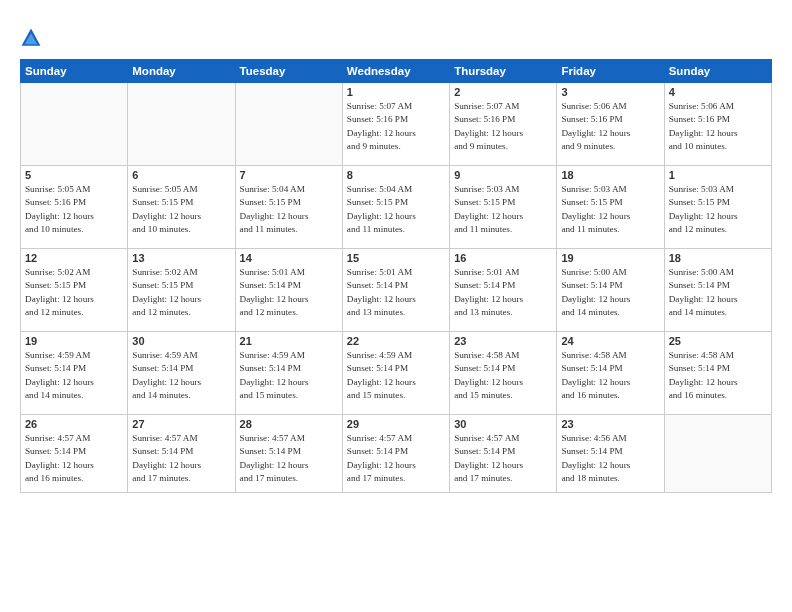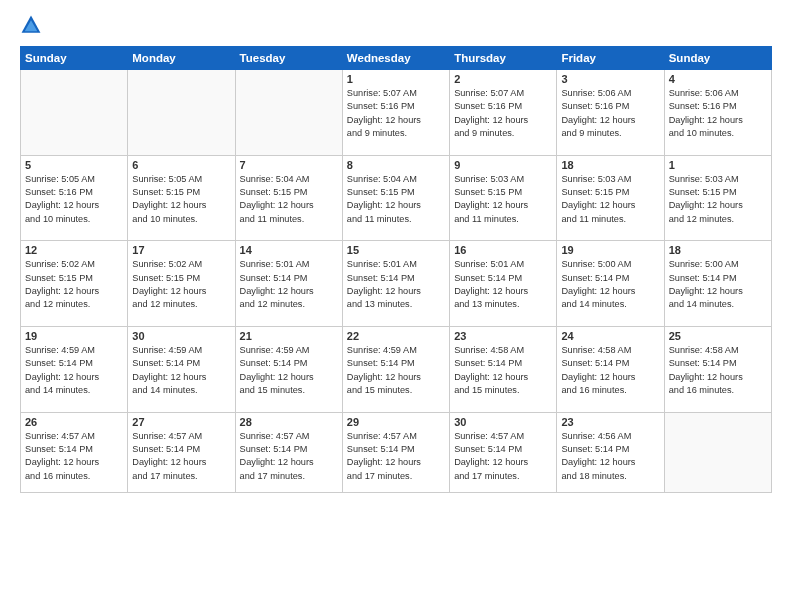--- a/index.html
+++ b/index.html
@@ -6,21 +6,21 @@
     body {
       width: 792px;
       height: 612px;
       font-family: Arial, sans-serif;
       background: #fff;
       overflow: hidden;
     }
     .page {
       width: 792px;
       height: 505px;
-      padding: 14px 20px 12px 20px;
+      padding: 27px 20px 12px 20px;
       display: flex;
       flex-direction: column;
     }
     .header {
       display: flex;
       justify-content: space-between;
       align-items: flex-start;
       margin-bottom: 10px;
     }
     .logo {
@@ -80,20 +80,21 @@
     .day-num {
       font-size: 11px;
       font-weight: bold;
       display: block;
       margin-bottom: 2px;
     }
     .day-info {
       line-height: 1.45;
       font-size: 9.2px;
       color: #333;
+      font-family: Liberation Serif, serif;
     }
     .empty { background: #f9f9f9; }
     tr:last-child td { height: 75px; margin-top: 29px; }
   </style>
 </head>
 <body>
 
 <div class="page">
   <div class="header">
     <div class="logo">
@@ -211,21 +212,21 @@
         </tr>
         <tr>
           <td>
             <span class="day-num">12</span>
             <div class="day-info" style="white-space: pre-line;">Sunrise: 5:02 AM
 Sunset: 5:15 PM
 Daylight: 12 hours
 and 12 minutes.</div>
           </td>
           <td>
-            <span class="day-num">17</span>
+            <span class="day-num">13</span>
             <div class="day-info" style="white-space: pre-line;">Sunrise: 5:02 AM
 Sunset: 5:15 PM
 Daylight: 12 hours
 and 12 minutes.</div>
           </td>
           <td>
             <span class="day-num">14</span>
             <div class="day-info" style="white-space: pre-line;">Sunrise: 5:01 AM
 Sunset: 5:14 PM
 Daylight: 12 hours

